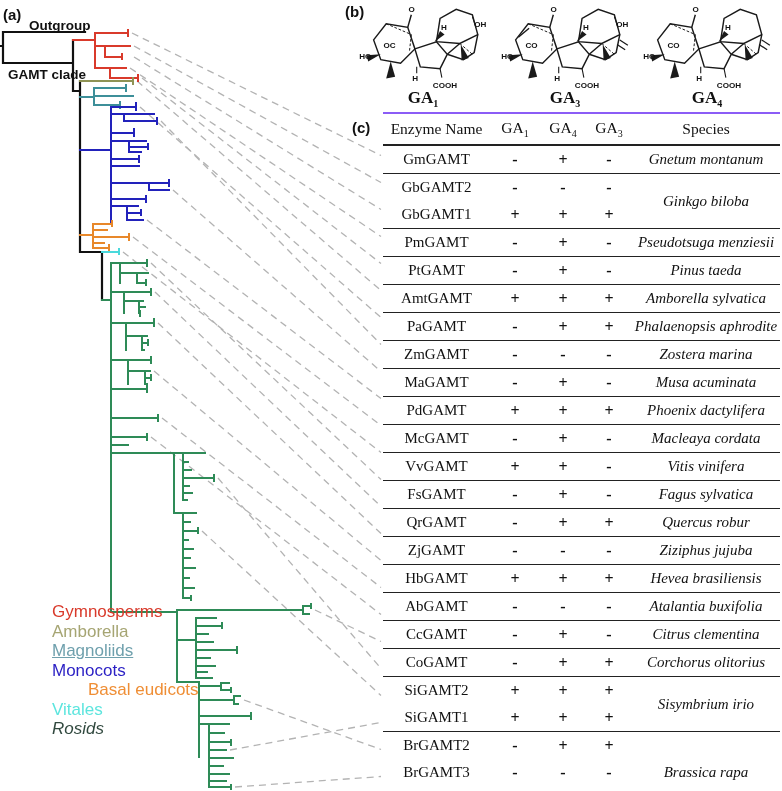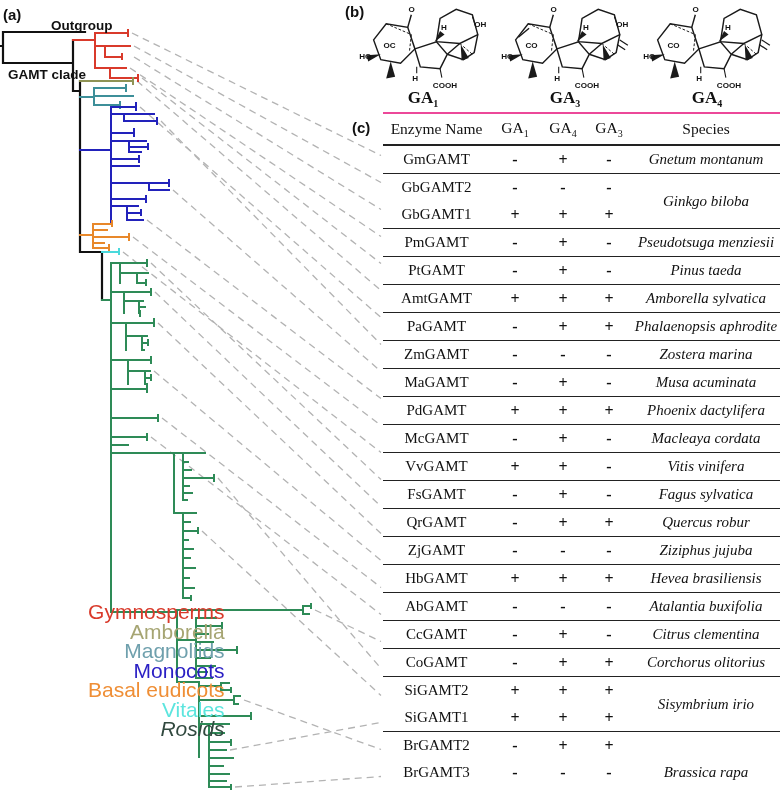--- a/index.html
+++ b/index.html
@@ -1,28 +1,28 @@
 <!DOCTYPE html>
 <html><head>
 <meta charset="utf-8">
 <style>
   html,body{margin:0;padding:0;background:#fff;}
   .stage{position:relative;width:782px;height:791px;background:#fff;overflow:hidden;
          font-family:"Liberation Sans",sans-serif;color:#111;}
   .abs{position:absolute;}
   .panel-label{font-weight:bold;font-size:15px;color:#111;}
   .tree-label{font-weight:bold;font-size:13.5px;color:#111;}
-  #legend{line-height:19.5px;font-size:21px;text-align:right;}
+  #legend{line-height:19.5px;font-size:17px;}
   .legend-item{white-space:nowrap;}
   
   #gamt-table{position:absolute;left:383px;top:112px;width:397px;border-collapse:collapse;
               table-layout:fixed;font-family:"Liberation Serif",serif;color:#111;
               border-bottom:2.5px solid #222;}
   #gamt-table th{font-weight:normal;font-size:15.5px;height:30px;padding:0;
-                 border-top:2px solid #ec4899;border-bottom:2px solid #222;text-align:center;}
+                 border-top:2px solid #8b5cf6;border-bottom:2px solid #222;text-align:center;}
   #gamt-table td{height:27px;padding:0;font-size:15px;text-align:center;line-height:1;}
   #gamt-table tr.grp td{border-top:1.5px solid #222;}
   #gamt-table td.species{font-style:italic;text-align:center;}
   #gamt-table td.sign{font-weight:bold;font-size:16px;}
   sub{font-size:10px;}
   
   .struct{position:absolute;top:4px;width:142px;height:88px;}
   .struct-label{position:absolute;top:88px;width:142px;text-align:center;
                 font-family:"Liberation Serif",serif;font-weight:bold;font-size:17px;}
   .atom{font-family:"Liberation Sans",sans-serif;font-size:9px;font-weight:bold;fill:#111;}
@@ -115,27 +115,27 @@
                M177,640 H196 M196,618 V678 M196,618 H216 M196,626 H222 m0,-3 v5 M196,634 H208 M196,642 H213 M196,650 H237 m0,-3 v6 M196,658 H210 M196,666 H215 M196,672 H207 M196,678 H212
                M177,682 H199 M199,682 V757
                M199,686 H221 M221,683 V690 M221,683 H229 M221,690 H231 m0,-2 v4
                M199,700 H234 M234,696 V704 M234,696 H240 M234,704 H238
                M199,716 H251 m0,-3 v6
                M199,724 H209 M209,724 V787 M209,724 H229 M209,733 H224 M209,742 H231 m0,-2 v5 M209,750 H226 M209,758 H233 M209,766 H223 M209,774 H229 M209,781 H226 M209,787 H231 m0,-2 v4"></path>
     </g>
   </svg>
 
   <div class="abs panel-label" style="left:3px;top:6px">(a)</div>
-  <div class="abs tree-label" style="left:51px;top:18px">Outgroup</div>
+  <div class="abs tree-label" style="left:29px;top:18px">Outgroup</div>
   <div class="abs tree-label" style="left:8px;top:67px">GAMT clade</div>
 
   <div id="legend" class="abs" style="left:52px;top:602px">
       <div class="legend-item" style="color: rgb(217, 58, 43);">Gymnosperms</div>
       <div class="legend-item" style="color: rgb(166, 165, 115);">Amborella</div>
-      <div class="legend-item" style="color: rgb(111, 160, 173);">Magnoliids</div>
+      <div class="legend-item" style="color: rgb(111, 160, 173); text-decoration: underline;">Magnoliids</div>
       <div class="legend-item" style="color: rgb(42, 31, 196);">Monocots</div>
       <div class="legend-item" style="color: rgb(239, 142, 53); margin-left: 36px;">Basal eudicots</div>
       <div class="legend-item" style="color: rgb(92, 229, 222);">Vitales</div>
       <div class="legend-item" style="color: rgb(49, 73, 63); font-style: italic;">Rosids</div>
     </div>
 
   <div class="abs panel-label" style="left:345px;top:3px">(b)</div>
 
   <svg class="struct" style="left:352px" viewBox="0 0 142 98">
     <g stroke="#1a1a1a" stroke-width="1.6" fill="none">

